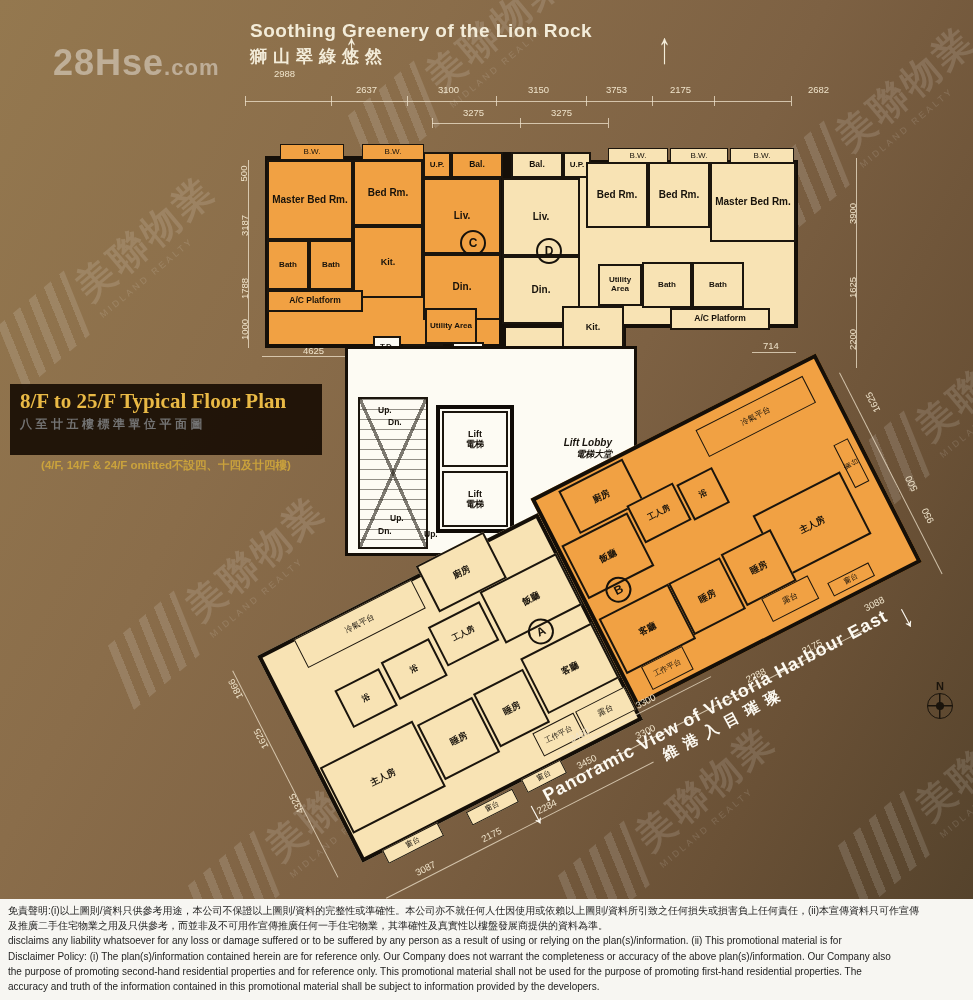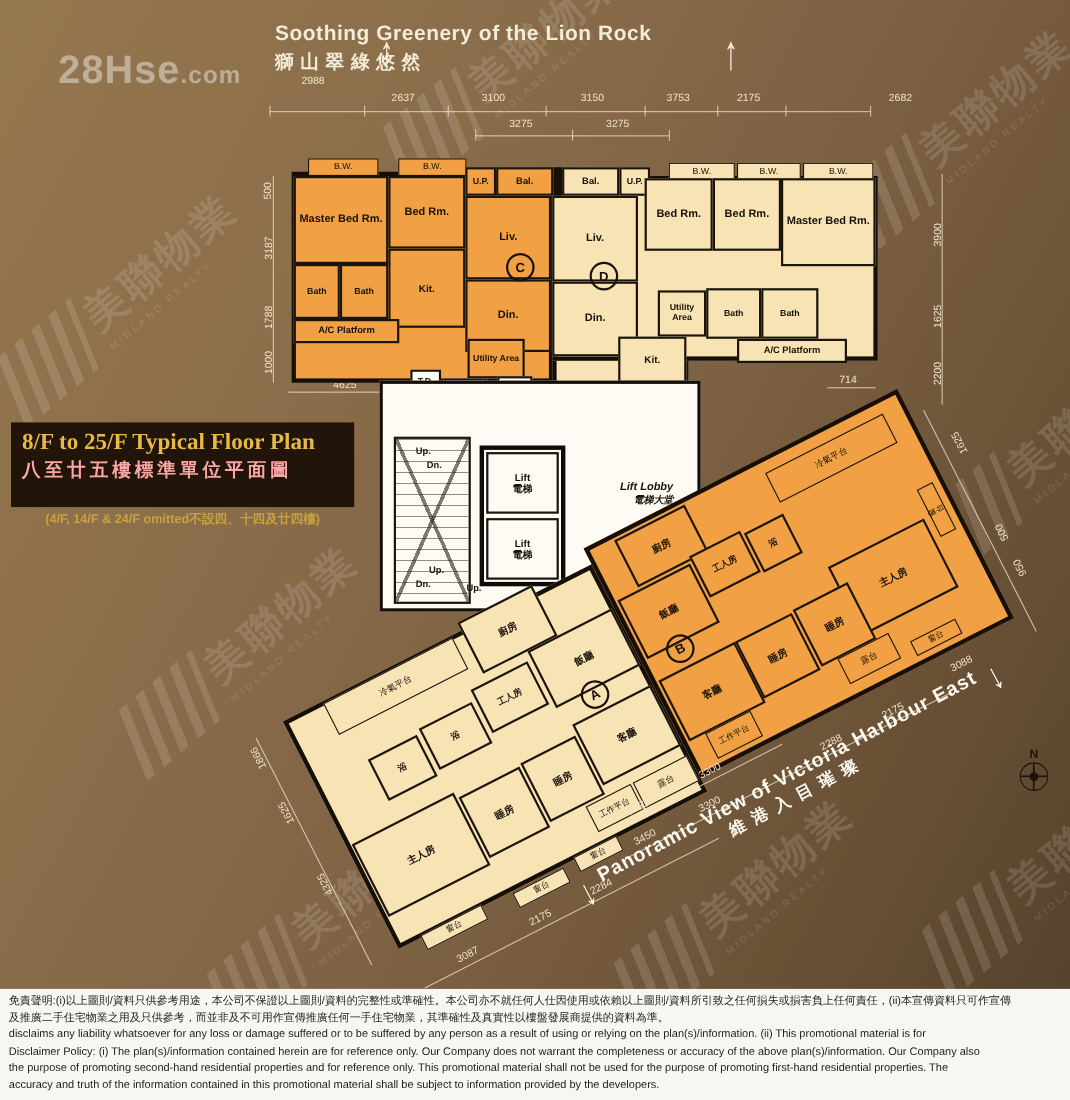--- a/index.html
+++ b/index.html
@@ -24,21 +24,21 @@
   .tick{position:absolute;width:1px;height:10px;background:rgba(240,228,205,.75);}
   
   .hdr{position:absolute;left:250px;top:20px;width:520px;text-align:left;color:#f3ecd9;}
   .hdr .en{font-size:19px;font-weight:bold;letter-spacing:.5px;}
   .hdr .zh{font-size:17px;font-weight:bold;letter-spacing:6px;margin-top:3px;}
   .up-arrow{position:absolute;top:22px;font-size:26px;color:#f3ecd9;transform:scaleY(1.7);transform-origin:top;}
   
   .tblock{position:absolute;left:10px;top:384px;width:312px;}
   .tblock .bar{background:rgba(24,13,3,.92);padding:5px 10px 22px;}
   .tblock .l1{font-family:"Liberation Serif",serif;font-size:21px;font-weight:bold;color:#e9b945;white-space:nowrap;}
-  .tblock .l2{font-size:17px;font-weight:bold;color:#fca5a5;letter-spacing:3.5px;margin-top:2px;}
+  .tblock .l2{font-size:12px;font-weight:bold;color:#737373;letter-spacing:3.5px;margin-top:2px;}
   .tblock .l3{font-size:11.5px;font-weight:bold;color:#caa23c;margin-top:3px;text-align:center;white-space:nowrap;}
   
   .pano{position:absolute;left:520px;top:798px;width:400px;transform:rotate(-28deg);transform-origin:0 0;
         display:flex;align-items:center;gap:10px;color:#fdfaf2;}
   .pano .txt{text-align:center;}
   .pano .en{font-size:18px;font-weight:bold;letter-spacing:1px;white-space:nowrap;}
   .pano .zh{font-size:15px;font-weight:bold;letter-spacing:8px;margin-top:2px;}
   .pano .ar{font-size:24px;transform:scaleY(1.4);}
   
   .wm{position:absolute;display:flex;align-items:center;gap:10px;transform:rotate(-40deg);opacity:.13;pointer-events:none;}

